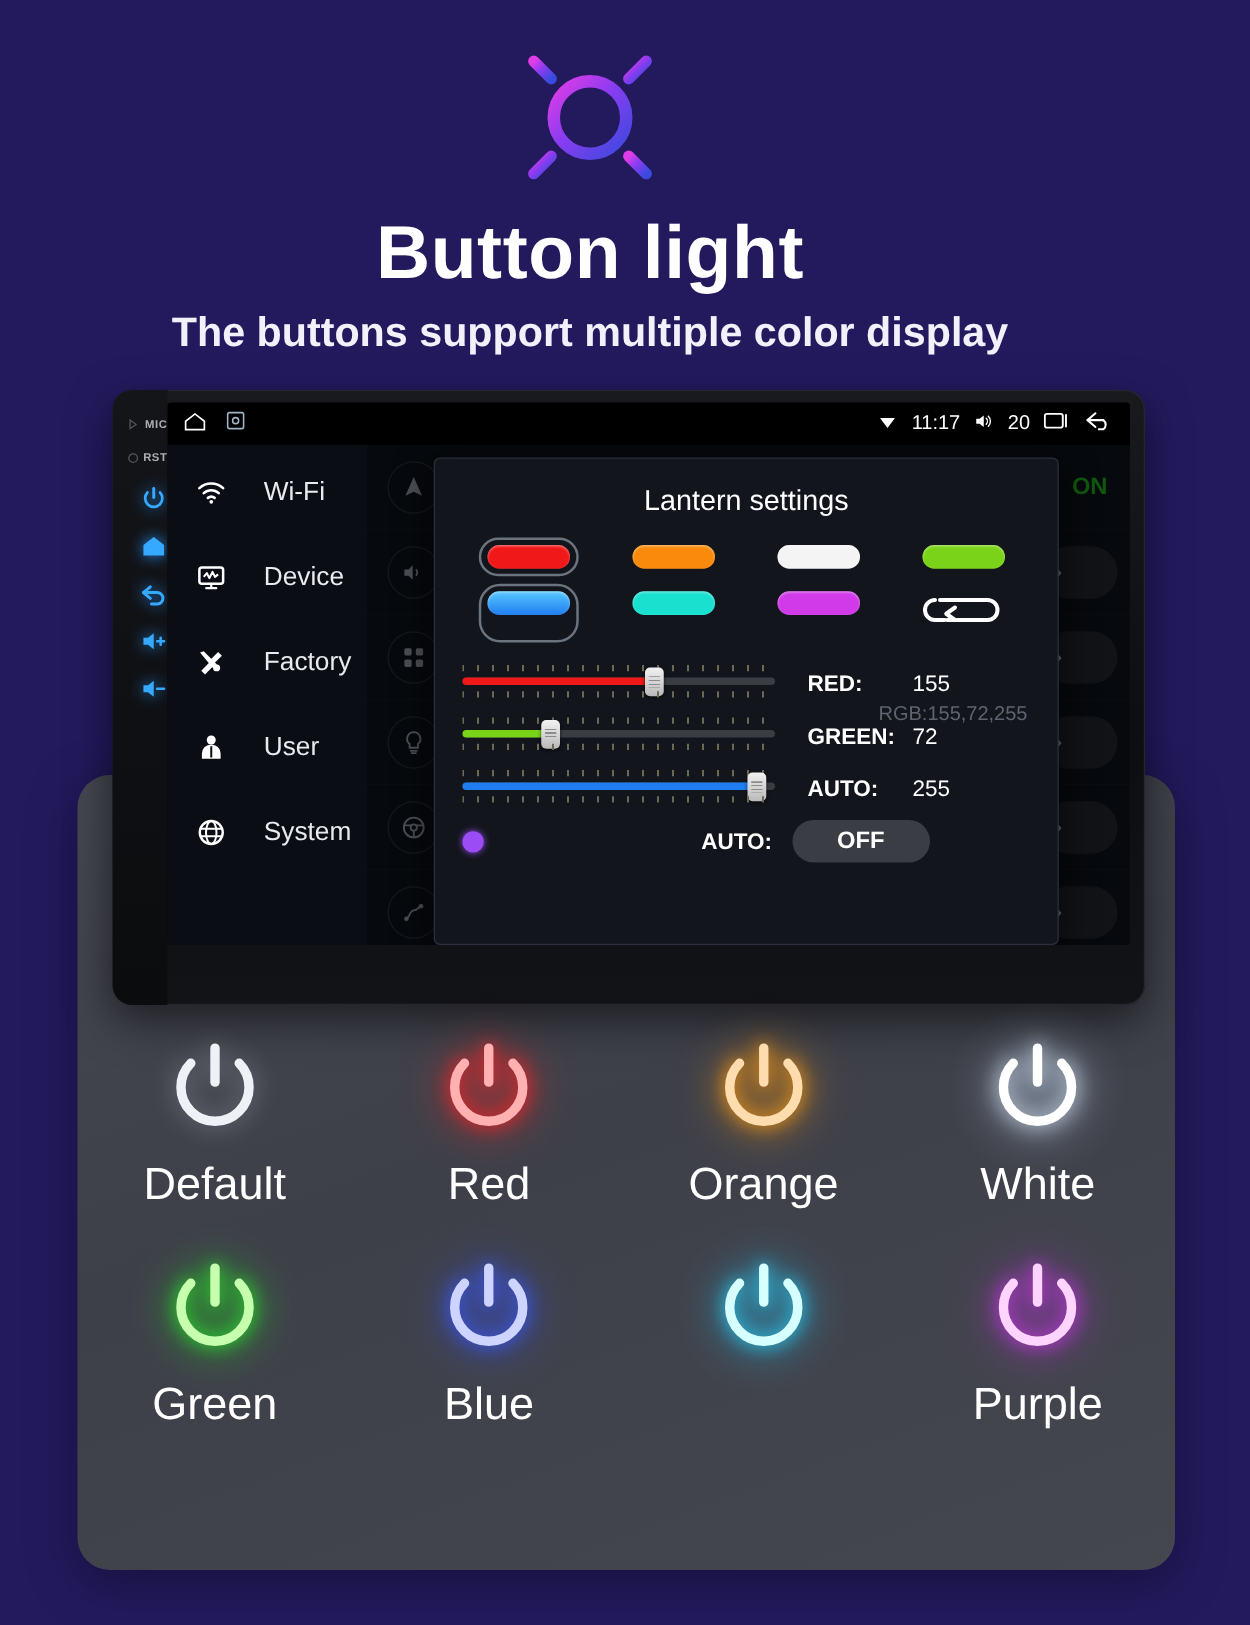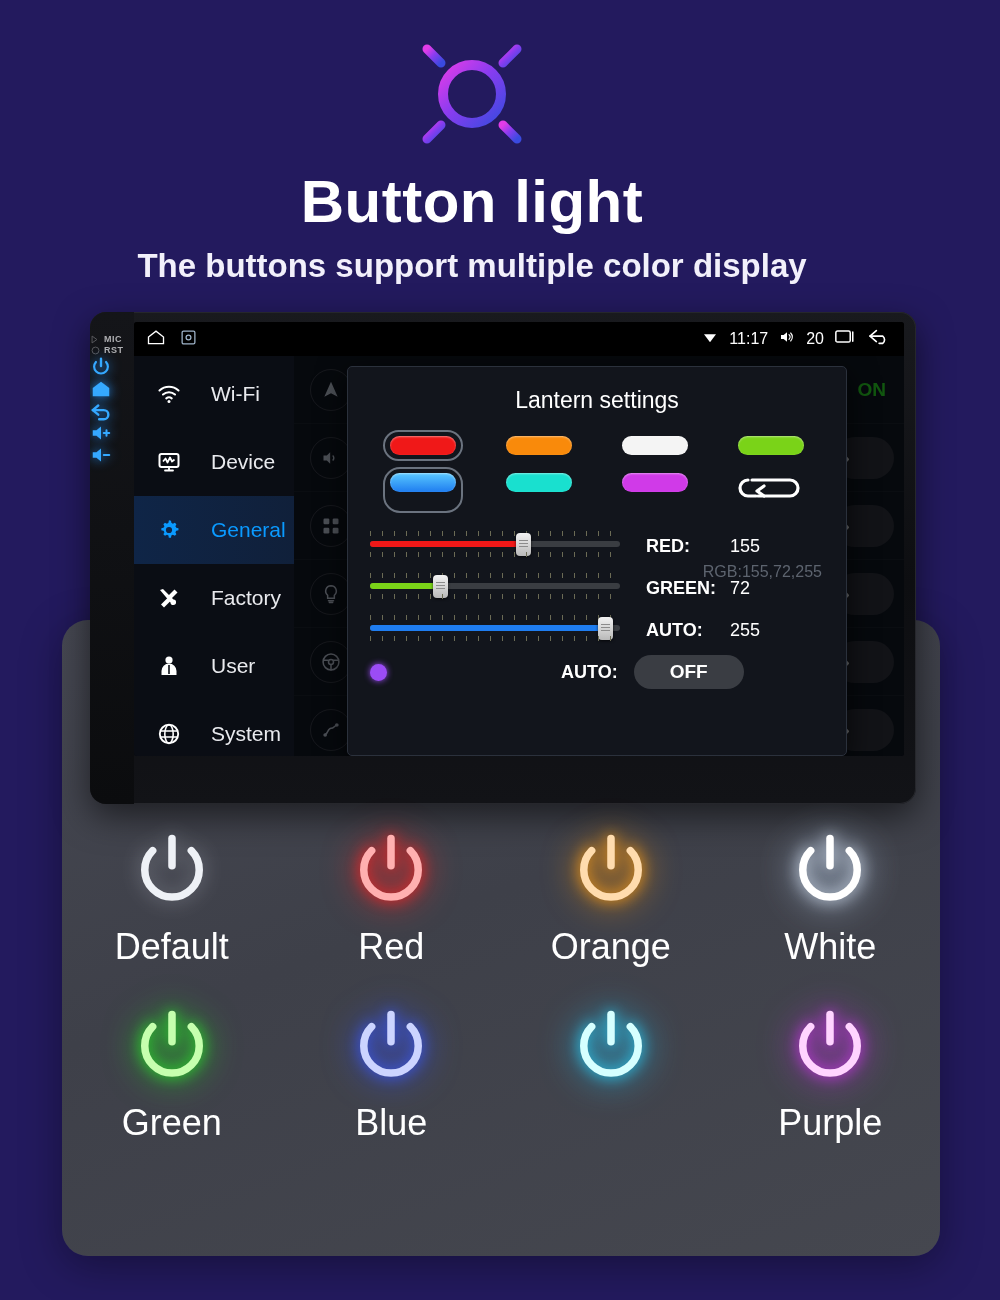--- a/index.html
+++ b/index.html
@@ -36,22 +36,22 @@
   .headunit {
     position: absolute; left: 90px; top: 312px; width: 826px; height: 492px;
     background: linear-gradient(180deg, #191a1e 0%, #0d0e11 55%, #121317 100%);
     border-radius: 16px;
     box-shadow: 0 12px 34px rgba(0,0,0,0.55), inset 0 0 0 1px #26272c;
     overflow: hidden;
   }
   
   .hw-strip {
     position: absolute; left: 0; top: 0; width: 44px; height: 100%;
-    display: flex; flex-direction: column; align-items: flex-start;
-    padding-top: 14px; 
+    display: flex; flex-direction: column; align-items: flex-end;
+    padding-top: 14px; gap: 16px;
     background: linear-gradient(180deg, #141519, #0b0c0e);
   }
   .hw-lbl {
     font-size: 9px; font-weight: bold; color: #c9c9cc; letter-spacing: .5px;
     opacity: .85; line-height: 1;
   }
   .hw-ico { color: #35a9ff; filter: drop-shadow(0 0 6px rgba(40,150,255,.95)); line-height: 0; }
 
   
   .screen {
@@ -316,29 +316,20 @@
           <div class="nav-item">
             <span class="nav-ico">
               <svg width="24" height="24" viewBox="0 0 24 24">
                 <rect x="2.5" y="4" width="19" height="13" rx="2" fill="none" stroke="currentColor" stroke-width="2"></rect>
                 <path d="M6 11.5 l2.5 -3 2 4 2.5 -5 2 4 2.5 -2" fill="none" stroke="currentColor" stroke-width="1.7" stroke-linejoin="round"></path>
                 <path d="M12 17 v3 M8 20.5 h8" stroke="currentColor" stroke-width="1.8" stroke-linecap="round"></path>
               </svg>
             </span>
             <span>Device</span>
           </div>
-          <div class="nav-item active">
-            <span class="nav-ico">
-              <svg width="24" height="24" viewBox="0 0 24 24">
-                <path d="M12 2.2 l2 .45 .35 2.2 1.5 .88 2-1 1.55 1.55 -1 2 .88 1.5 2.2 .35 0 2.2 -2.2 .35 -.88 1.5 1 2 -1.55 1.55 -2 -1 -1.5 .88 -.35 2.2 -2.2 0 -.35 -2.2 -1.5 -.88 -2 1 -1.55 -1.55 1 -2 -.88 -1.5 -2.2 -.35 0 -2.2 2.2 -.35 .88 -1.5 -1 -2 1.55 -1.55 2 1 1.5 -.88 .35 -2.2 Z" fill="currentColor"></path>
-                <circle cx="12" cy="12" r="3.1" fill="#0f2547"></circle>
-              </svg>
-            </span>
-            <span>General</span>
-          </div>
           <div class="nav-item">
             <span class="nav-ico">
               <svg width="24" height="24" viewBox="0 0 24 24">
                 <path d="M3 4 L6 3 L16.5 13.5 a2.8 2.8 0 1 1 -3 3 Z" fill="currentColor"></path>
                 <path d="M20.5 3.5 L14 10 l-3 -3 L17.5 .5 Z" fill="currentColor" transform="translate(0,3)"></path>
                 <path d="M4 20.5 L10.5 14 l3 3 L7 23.5 Z" fill="currentColor" transform="translate(0,-2)"></path>
               </svg>
             </span>
             <span>Factory</span>
           </div>

